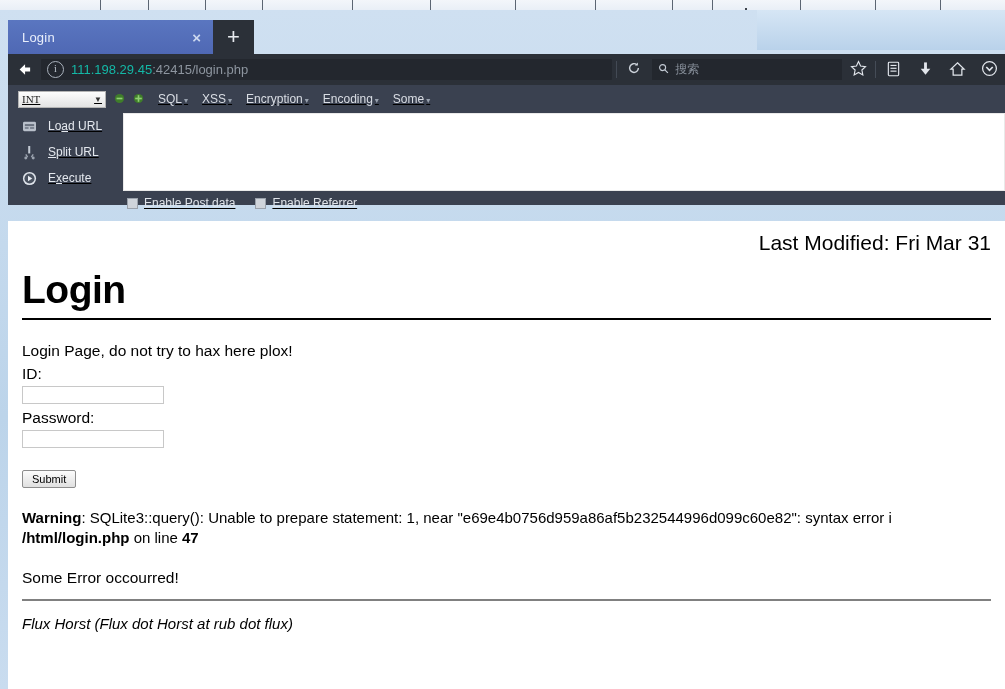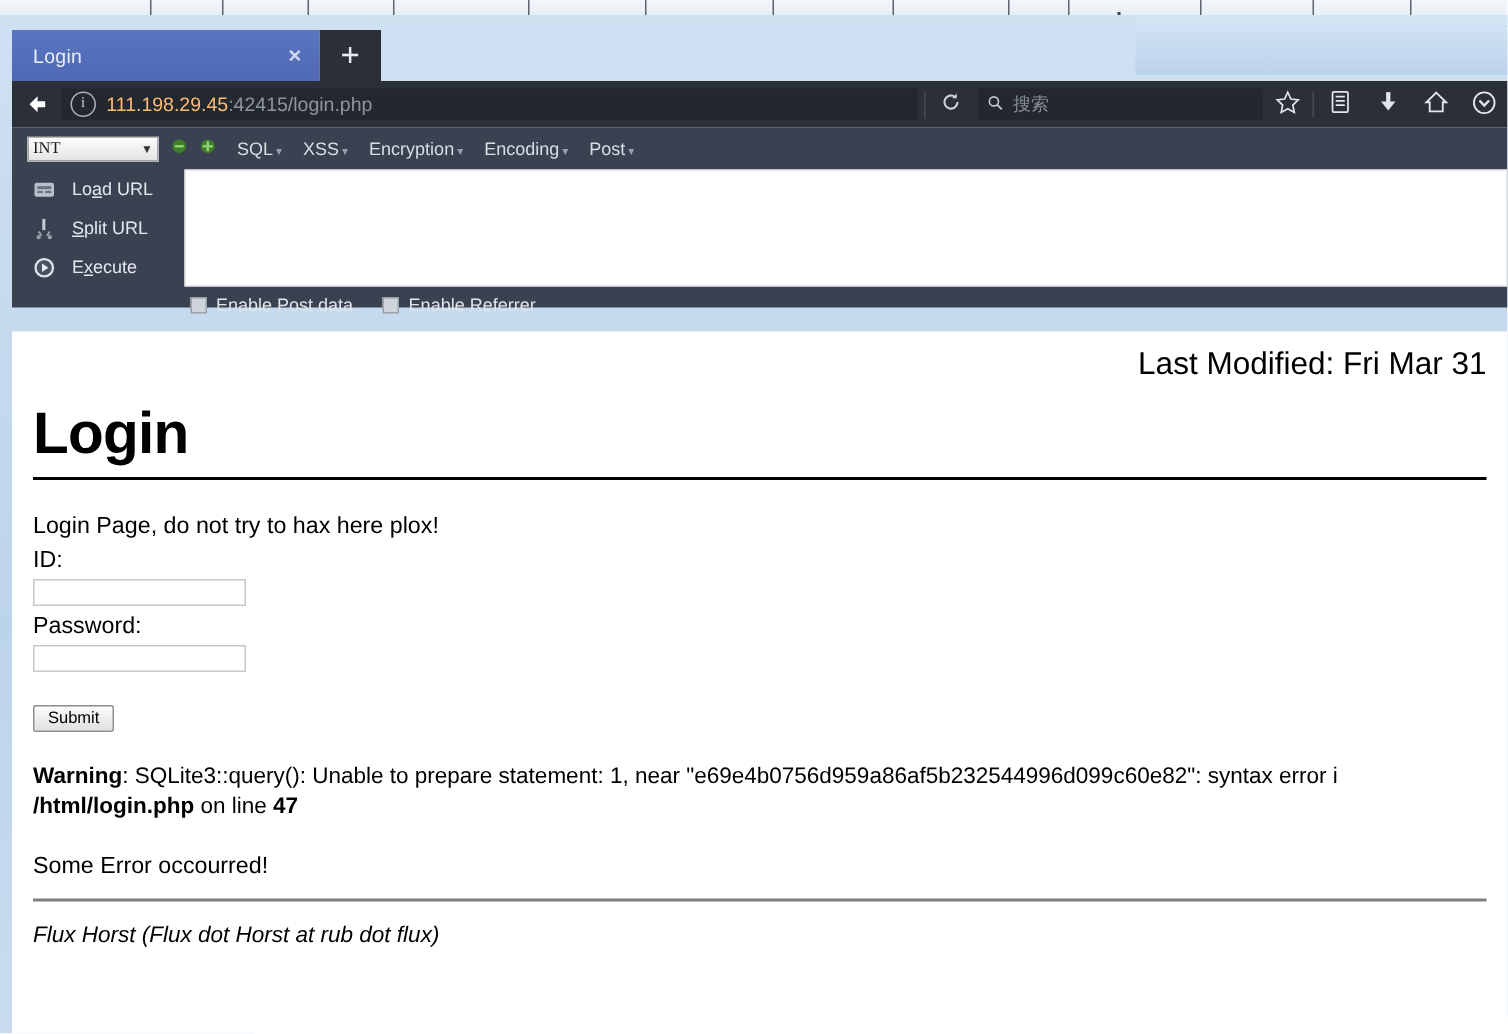--- a/index.html
+++ b/index.html
@@ -130,21 +130,21 @@
     margin-right: 7px;
     font-family: "Liberation Serif", serif;
     flex: none;
   }
   #urlbar .url-text {
     font-size: 13px;
     color: #8d959f;
     white-space: nowrap;
     overflow: hidden;
   }
-  #urlbar .url-host { color: #fdba74; }
+  #urlbar .url-host { color: #14b8a6; }
   #reload-button {
     width: 34px;
     text-align: center;
     color: #ced4dc;
     font-size: 15px;
     border-left: 1px solid #434a55;
     margin-left: 4px;
   }
   #searchbar {
     width: 196px;
@@ -174,20 +174,21 @@
     width:1px; height:17px; background:#454c57; margin:0 1px;
   }
 
   
   #hackbar {
     position: absolute;
     left: 8px; top: 75px;
     width: 997px; height: 120px;
     background: #3a4150;
     box-sizing: border-box;
+    text-decoration: underline;
   }
   #hackbar-menu {
     height: 22px;
     display: flex;
     align-items: center;
     padding-top: 3px;
   }
   #type-select {
     width: 88px; height: 17px;
     margin-left: 10px;
@@ -456,21 +457,21 @@
         <svg width="11" height="11" viewBox="0 0 12 12" aria-hidden="true">
           <circle cx="6" cy="6" r="5" fill="#3f7d2a"></circle>
           <rect x="5.1" y="2.4" width="1.8" height="7.2" fill="#8fd071"></rect>
           <rect x="2.4" y="5.1" width="7.2" height="1.8" fill="#8fd071"></rect>
         </svg>
       </span>
       <span class="hackbar-menu-item"><span>SQL</span><span class="caret">▾</span></span>
       <span class="hackbar-menu-item"><span>XSS</span><span class="caret">▾</span></span>
       <span class="hackbar-menu-item"><span>Encryption</span><span class="caret">▾</span></span>
       <span class="hackbar-menu-item"><span>Encoding</span><span class="caret">▾</span></span>
-      <span class="hackbar-menu-item"><span>Post</span><span class="caret">▾</span></span>
+      <span class="hackbar-menu-item"><span>Some</span><span class="caret">▾</span></span>
     </div>
 
     <div id="hackbar-body">
       <div id="hackbar-actions">
         <div class="hackbar-action">
           <span class="act-icon">
             <svg width="15" height="13" viewBox="0 0 16 14" aria-hidden="true">
               <rect x="1" y="2" width="14" height="10" rx="1.5" fill="#b9c0cb"></rect>
               <rect x="3" y="4.4" width="10" height="2.2" fill="#6a7280"></rect>
               <rect x="3" y="7.8" width="4" height="1.6" fill="#6a7280"></rect>

